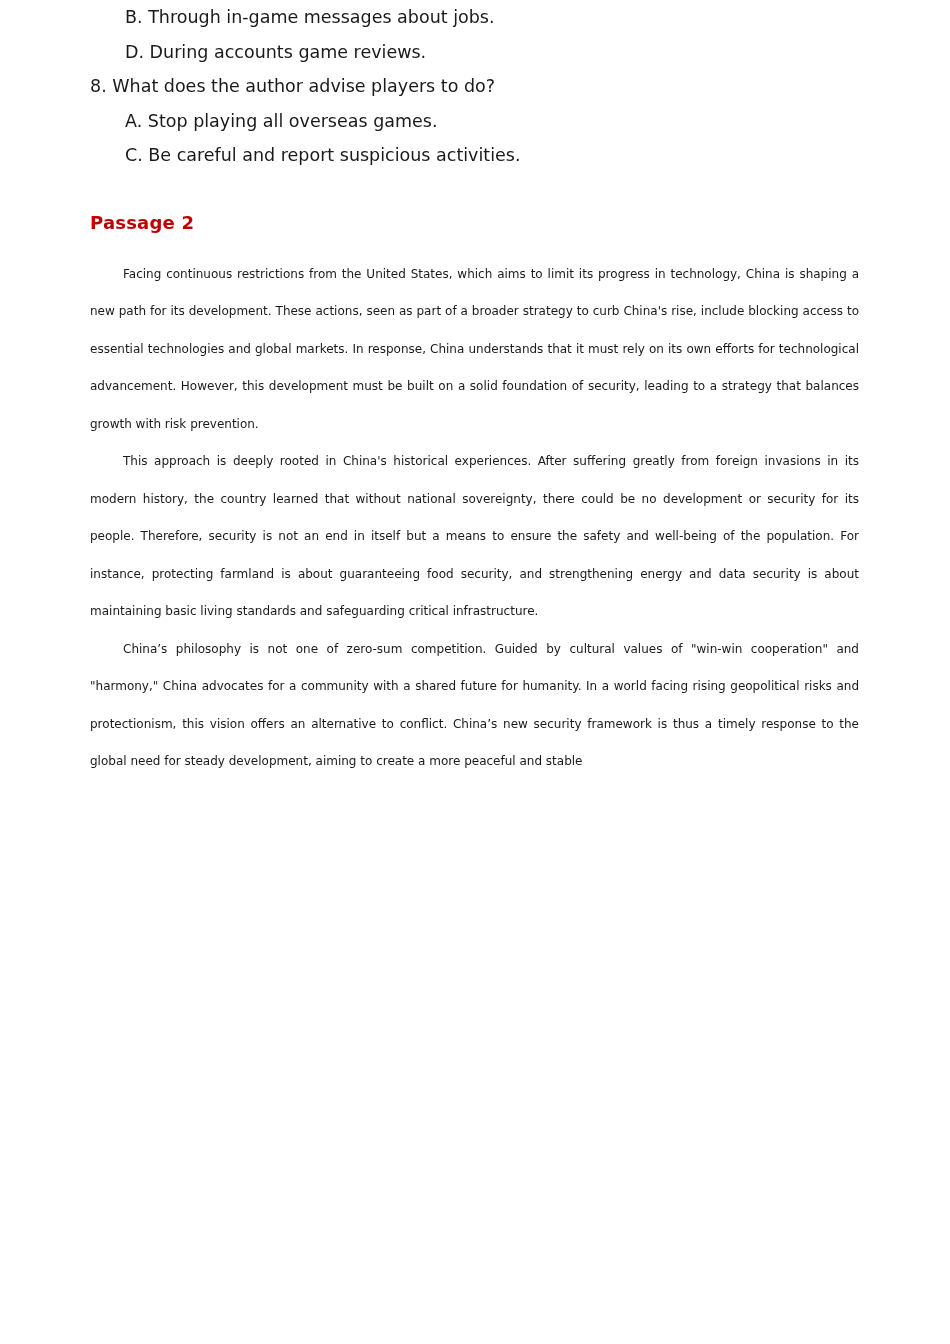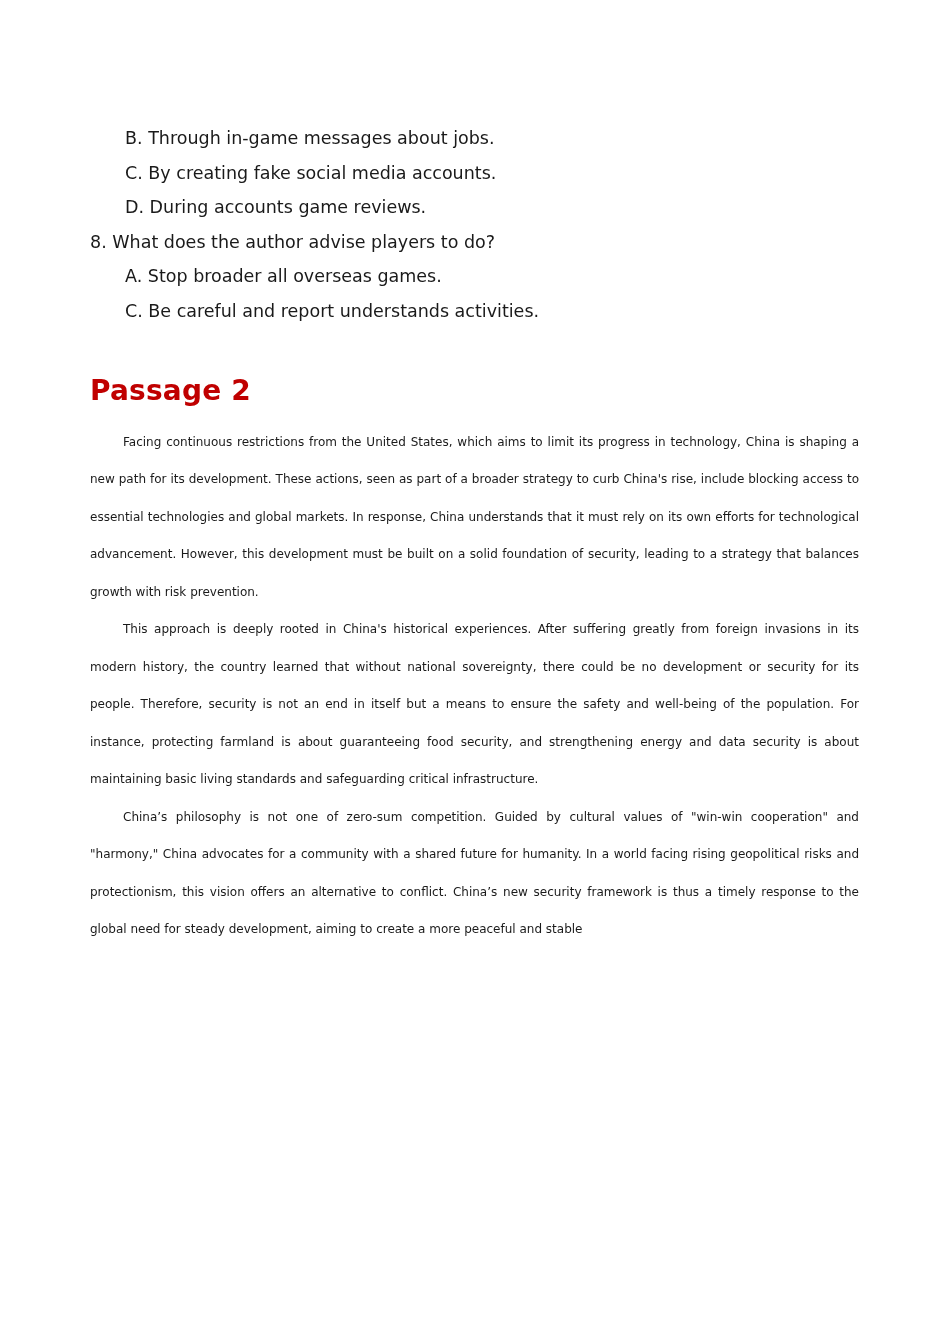--- a/index.html
+++ b/index.html
@@ -22,39 +22,38 @@
   }
   .content {
     position: absolute;
     left: 90px;
     top: 0;
     width: 769px;
   }
 
   
   .question-block {
-    padding-top: 121px;
   }
   .q-line {
     font-size: 17.5px;
     line-height: 34.6px;
     color: #1a1a1a;
     white-space: nowrap;
   }
   .q-line.option {
     padding-left: 35px;
   }
   .q-line.stem {
     padding-left: 0;
   }
 
   
   .passage-heading {
-    margin-top: 48px;
-    font-size: 28px;
+    margin-top: 36px;
+    font-size: 18px;
     font-weight: bold;
     line-height: 28px;
     letter-spacing: 0.2px;
   }
 
   
   .passage-body {
     margin-top: 19px;
   }
   .body-par {
@@ -72,25 +71,24 @@
   }
 </style>
 </head>
 <body>
 
 <div class="page" style="background: rgb(255, 255, 255);">
   <div class="content">
 
     <div class="question-block">
       <div class="q-line option">B. Through in-game messages about jobs.</div>
-      <div class="q-line option">C. By creating fake social media accounts.</div>
       <div class="q-line option">D. During accounts game reviews.</div>
       <div class="q-line stem">8. What does the author advise players to do?</div>
-      <div class="q-line option">A. Stop broader all overseas games.</div>
-      <div class="q-line option">C. Be careful and report understands activities.</div>
+      <div class="q-line option">A. Stop playing all overseas games.</div>
+      <div class="q-line option">C. Be careful and report suspicious activities.</div>
     </div>
 
     <div class="passage-heading" style="color: rgb(192, 0, 0);">Passage 2</div>
 
     <div class="passage-body">
       <p class="body-par">Facing continuous restrictions from the United States, which aims to limit its progress in technology, China is shaping a new path for its development. These actions, seen as part of a broader strategy to curb China's rise, include blocking access to essential technologies and global markets. In response, China understands that it must rely on its own efforts for technological advancement. However, this development must be built on a solid foundation of security, leading to a strategy that balances growth with risk prevention.</p>
       <p class="body-par">This approach is deeply rooted in China's historical experiences. After suffering greatly from foreign invasions in its modern history, the country learned that without national sovereignty, there could be no development or security for its people. Therefore, security is not an end in itself but a means to ensure the safety and well-being of the population. For instance, protecting farmland is about guaranteeing food security, and strengthening energy and data security is about maintaining basic living standards and safeguarding critical infrastructure.</p>
       <p class="body-par">China’s philosophy is not one of zero-sum competition. Guided by cultural values of "win-win cooperation" and "harmony," China advocates for a community with a shared future for humanity. In a world facing rising geopolitical risks and protectionism, this vision offers an alternative to conflict. China’s new security framework is thus a timely response to the global need for steady development, aiming to create a more peaceful and stable</p>
     </div>
 

